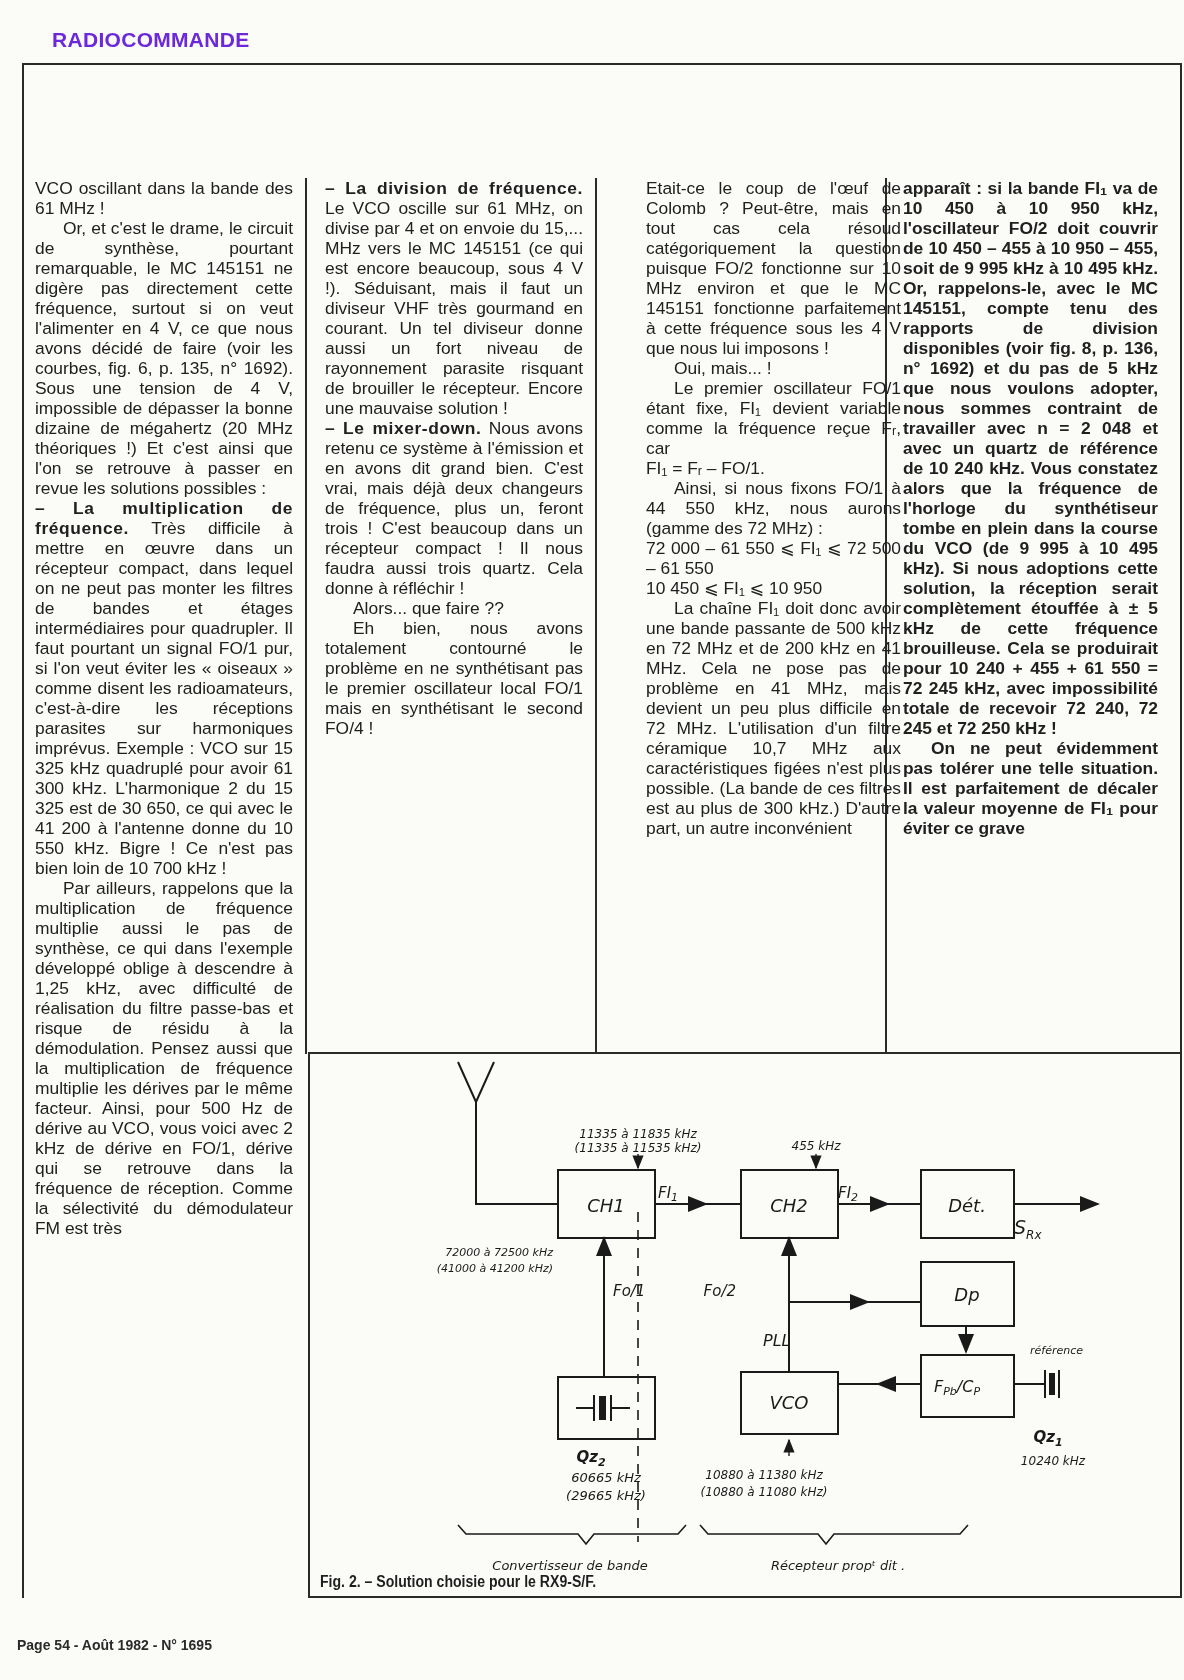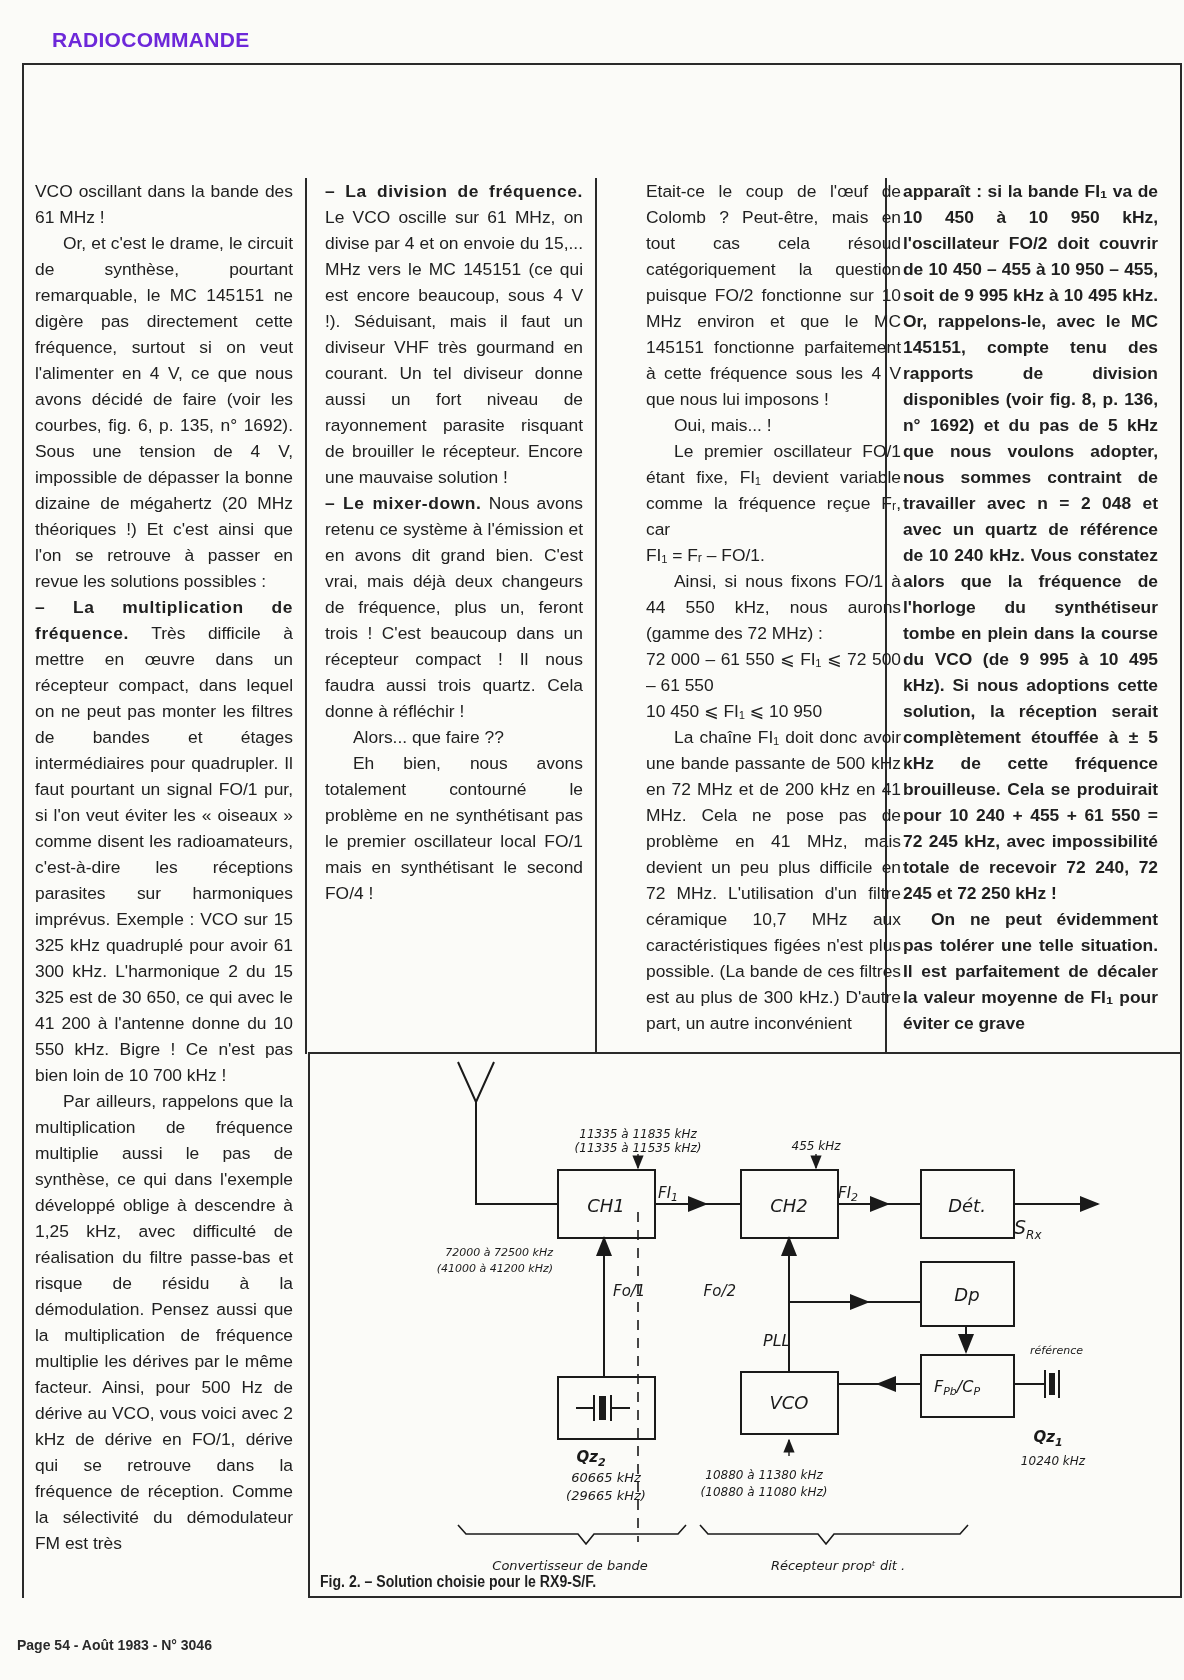--- a/index.html
+++ b/index.html
@@ -12,21 +12,21 @@
     position: absolute; left: 22px; top: 28px;
     font-size: 21px; font-weight: bold; letter-spacing: 0.3px; color: #6d28d9; margin-left: 30px;
   }
   .frame {
     position: absolute; left: 22px; top: 63px; width: 1160px; height: 1535px;
     border-left: 2px solid #2a2a2a; border-top: 2px solid #2a2a2a; border-right: 2px solid #2a2a2a;
     box-sizing: border-box;
   }
   .col {
     position: absolute; top: 178px;
-    font-size: 17.4px; line-height: 26px; text-align: justify; color: #202020;
+    font-size: 17.4px; line-height: 20px; text-align: justify; color: #202020;
   }
   .col p { margin: 0; }
   .col .ind { text-indent: 28px; }
   .col b { font-weight: bold; letter-spacing: 0.6px; }
   .col1 { left: 35px; width: 258px; }
   .col2 { left: 325px; width: 258px; }
   .col3 { left: 646px; width: 255px; }
   .col4 { left: 903px; width: 255px; font-weight: bold; }
   .vrule { position: absolute; width: 2px; background: #2a2a2a; }
   .hrule { position: absolute; height: 2px; background: #2a2a2a; }
@@ -176,13 +176,13 @@
   <text class="hw" x="298" y="448" font-size="13" text-anchor="middle">(29665 kHz)</text>
   <text class="hw" x="456" y="427" font-size="12" text-anchor="middle">10880 à 11380 kHz</text>
   <text class="hw" x="456" y="444" font-size="12" text-anchor="middle">(10880 à 11080 kHz)</text>
   <text class="hw" x="740" y="390" font-size="15" font-weight="bold" text-anchor="middle"><tspan>Qz</tspan><tspan font-size="11" dy="4">1</tspan></text>
   <text class="hw" x="745" y="413" font-size="12" text-anchor="middle">10240 kHz</text>
   <text class="hw" x="262" y="518" font-size="13" text-anchor="middle">Convertisseur de bande</text>
   <text class="hw" x="530" y="518" font-size="13" text-anchor="middle">Récepteur propᵗ dit .</text>
 </svg>
 
 <div class="caption">Fig. 2. – Solution choisie pour le RX9-S/F.</div>
-<div class="footer">Page 54 - Août 1983 - N° 3046</div>
+<div class="footer">Page 54 - Août 1982 - N° 1695</div>
 
 </body></html>

